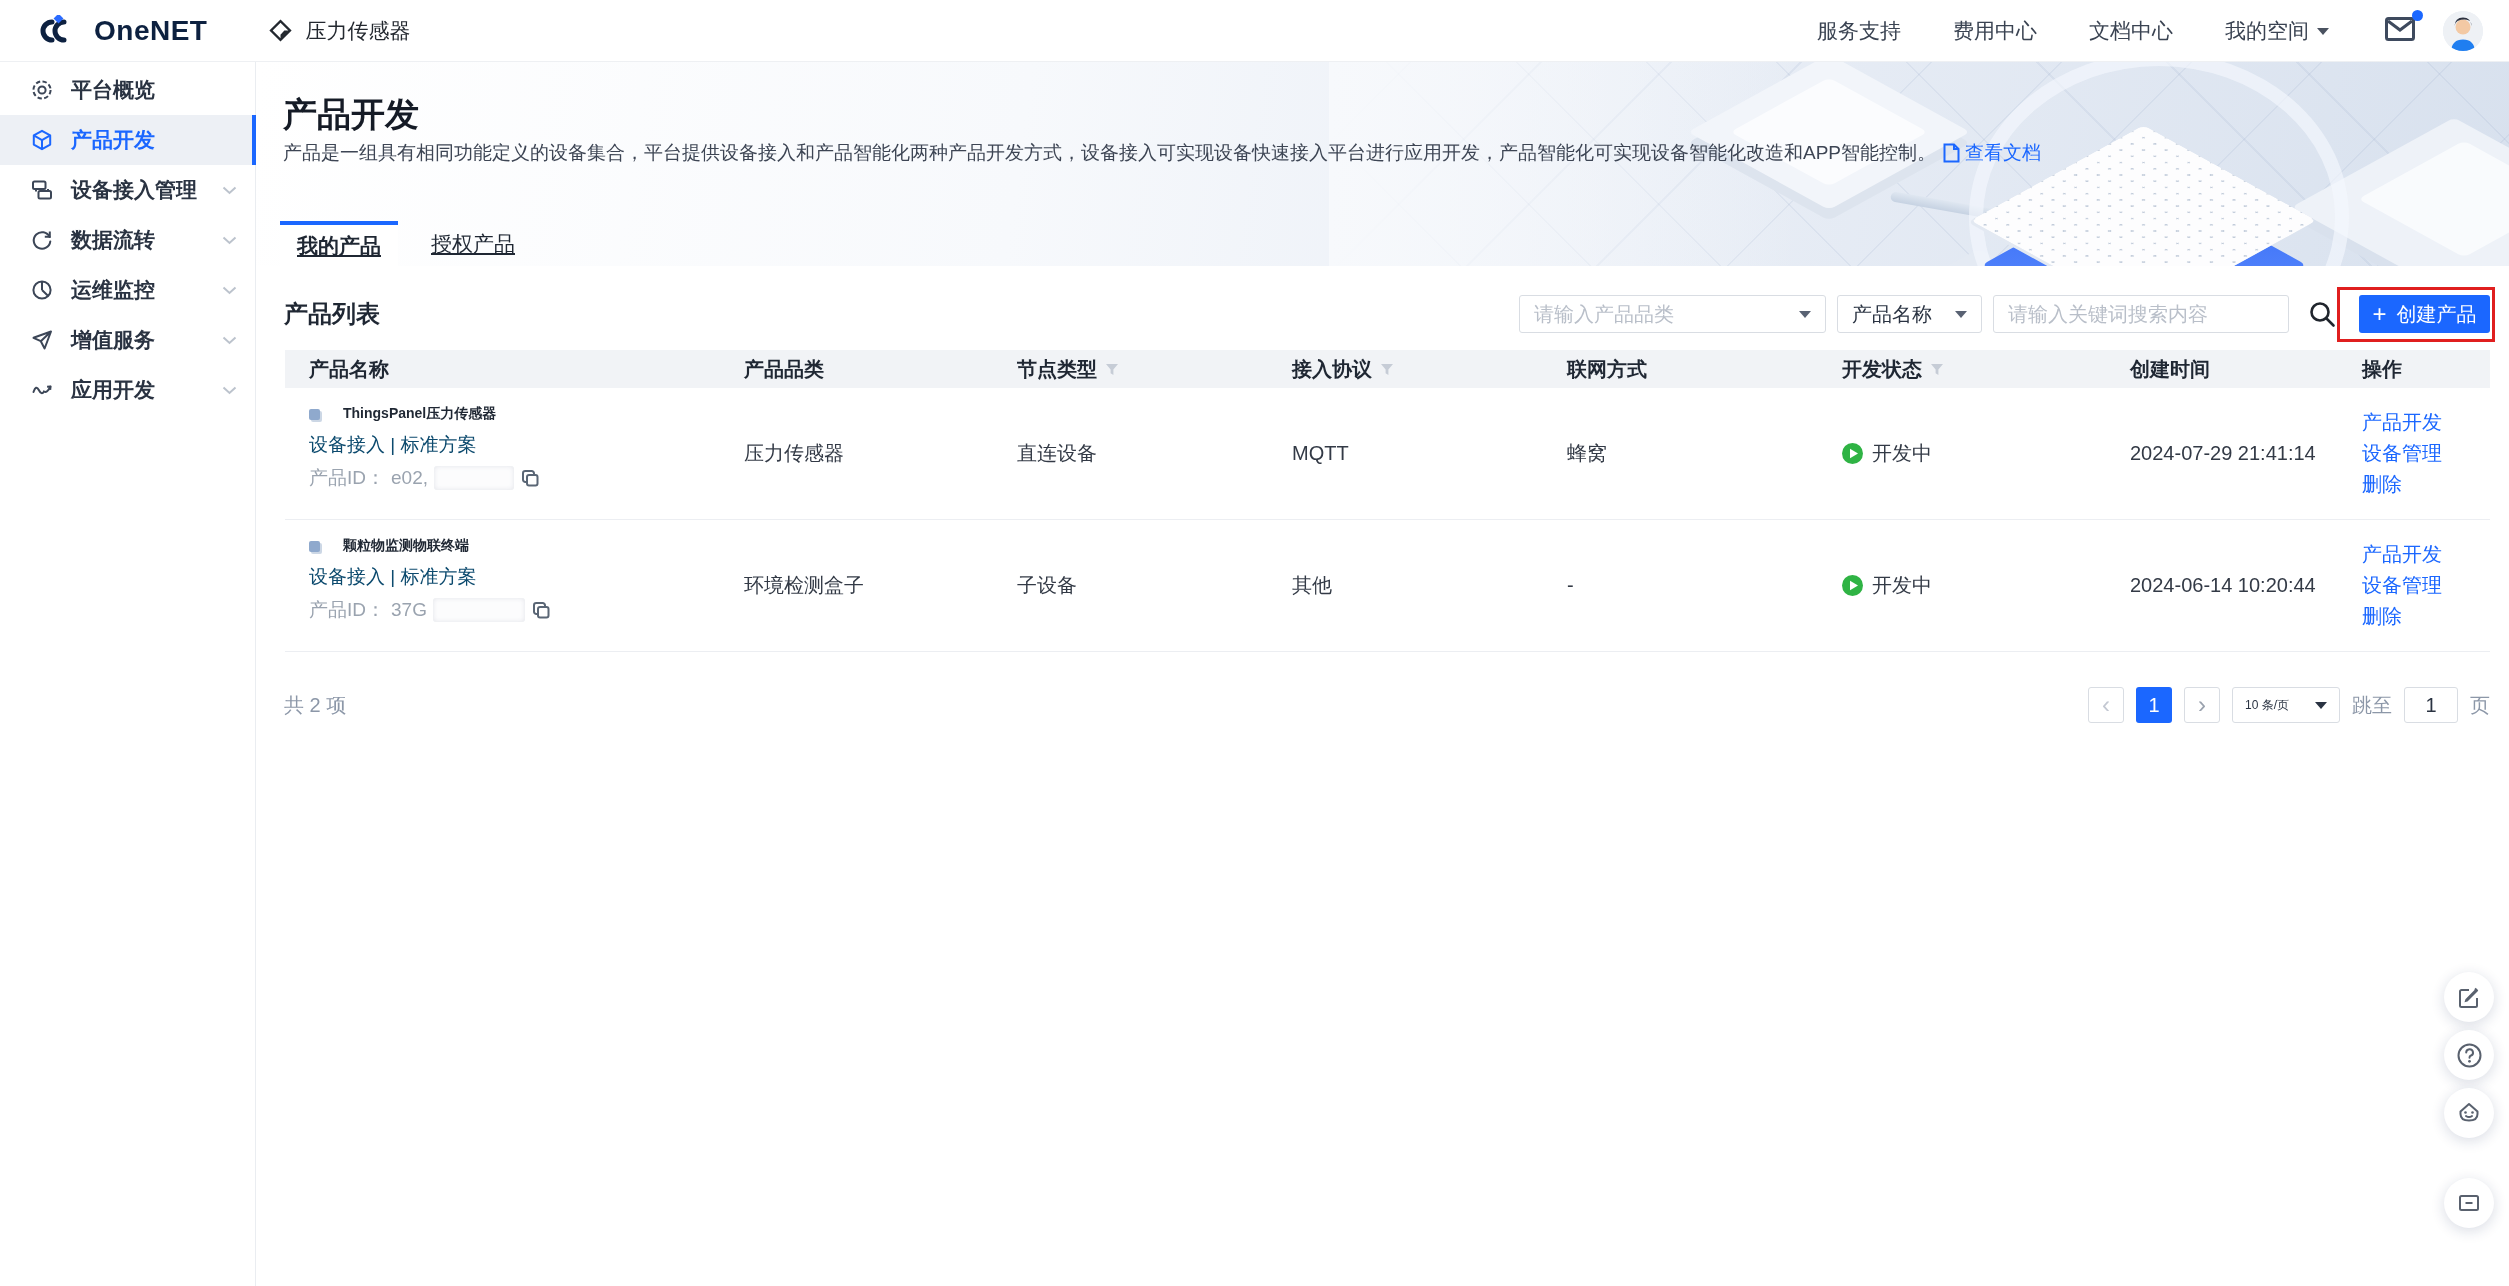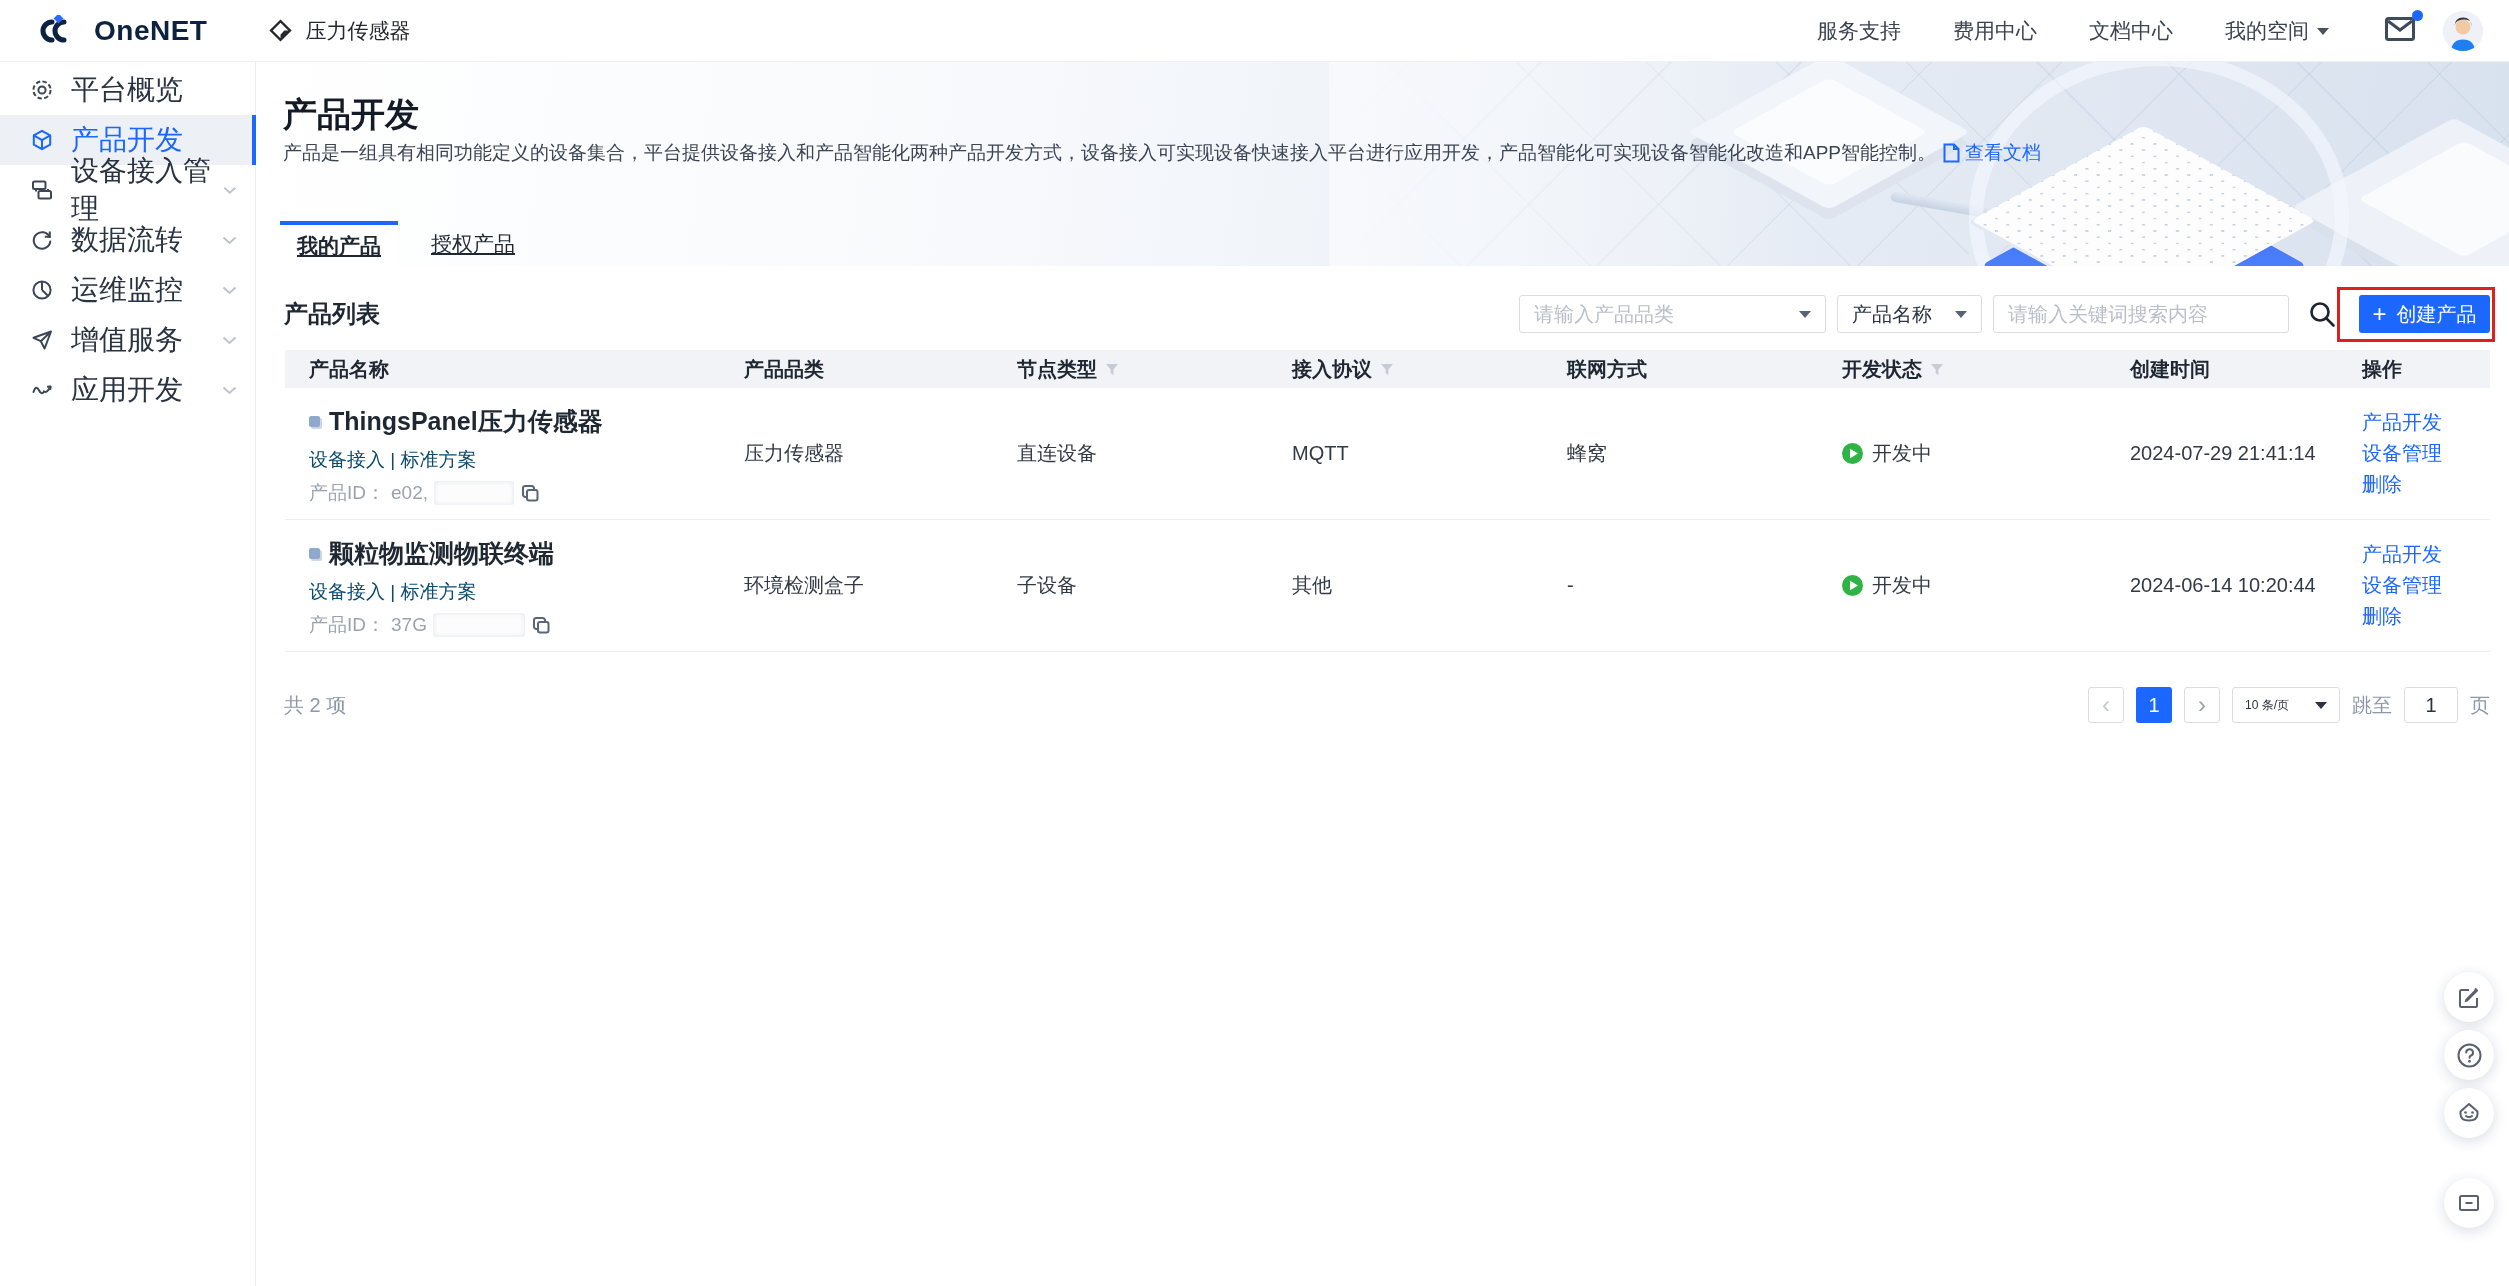--- a/index.html
+++ b/index.html
@@ -27,21 +27,21 @@
     border-top:7px solid #4a5260; margin-top:2px; }
   .mail-wrap{ position:relative; margin-left:56px; cursor:pointer; }
   .mail-dot{ position:absolute; top:-7px; right:-8px; width:11px; height:11px; border-radius:50%; background:var(--accent); }
   .avatar{ width:40px; height:40px; border-radius:50%; margin:0 26px 0 28px; overflow:hidden;
     background:#e9eef4; cursor:pointer; flex:none; }
 
   
   .sidebar{ position:absolute; top:62px; left:0; width:256px; bottom:0; background:#fff;
     border-right:1px solid var(--line); z-index:20; padding-top:3px; }
   .sitem{ height:50px; display:flex; align-items:center; padding:0 18px 0 30px;
-    font-size:28px; color:#2a3342; position:relative; cursor:pointer; }
+    font-size:21px; color:#2a3342; position:relative; cursor:pointer;font-weight:bold; }
   .sitem .s-icon{ width:24px; height:24px; margin-right:17px; color:#3c4657; flex:none; }
   .sitem.active{ background:#edf0f5; color:var(--accent); }
   .sitem.active .s-icon{ color:var(--accent); }
   .sitem.active::after{ content:''; position:absolute; right:-1px; top:0; bottom:0; width:4px; background:var(--accent); }
   .chev{ margin-left:auto; color:#bcc3cd; }
 
   
   .banner{ position:absolute; top:62px; left:256px; right:0; height:204px; overflow:hidden;
     background:linear-gradient(98deg,#ffffff 0%,#f7f9fc 34%,#e9eef6 62%,#d8e1ee 100%); }
   .illus{ position:absolute; top:0; right:0; bottom:0; width:1180px;
@@ -82,21 +82,21 @@
     border:3px solid var(--red); z-index:40; pointer-events:none; }
 
   
   .table{ position:absolute; top:84px; left:29px; right:19px; }
   .cols{ display:grid; grid-template-columns:435px 273px 275px 275px 275px 288px 232px 152px; }
   .thead{ background:#f1f3f6; height:38px; }
   .th{ display:flex; align-items:center; gap:8px; padding-left:24px; font-size:20px; font-weight:700; color:#1f2733; }
   .trow{ height:132px; border-bottom:1px solid #ecEEf2; border-bottom:1px solid #eceef2; }
   .td{ display:flex; align-items:center; padding-left:24px; font-size:20px; color:#333a46; }
   .td-name{ flex-direction:column; align-items:flex-start; justify-content:flex-start; padding-top:17px; }
-  .name-line{ display:flex; align-items:center; gap:9px; font-size:25px; font-weight:700; color:#1f2733; }
+  .name-line{ display:flex; align-items:center; gap:23px; font-size:14px; font-weight:700; color:#1f2733; }
   .name-sq{ width:11px; height:11px; background:#8fa9cd; border-radius:2px; box-shadow:2px 2px 0 rgba(110,140,180,.35); }
   .sub-line{ margin-top:9px; font-size:19px; color:#0c4a6e; }
   .id-line{ margin-top:7px; font-size:19px; color:#9aa3af; display:flex; align-items:center; gap:6px; }
   .redact{ display:inline-block; width:80px; height:24px; border-radius:3px; background:#fcfcfd;
     box-shadow:0 0 5px 3px rgba(255,255,255,.9), inset 0 0 5px rgba(205,210,218,.55); }
   .copy-ic{ cursor:pointer; color:#5a6675; display:flex; }
   .status{ display:flex; align-items:center; gap:9px; }
   .td-actions{ flex-direction:column; align-items:flex-start; justify-content:center; gap:10px; }
   .alink{ color:var(--accent); font-size:20px; cursor:pointer; line-height:21px; }
 

